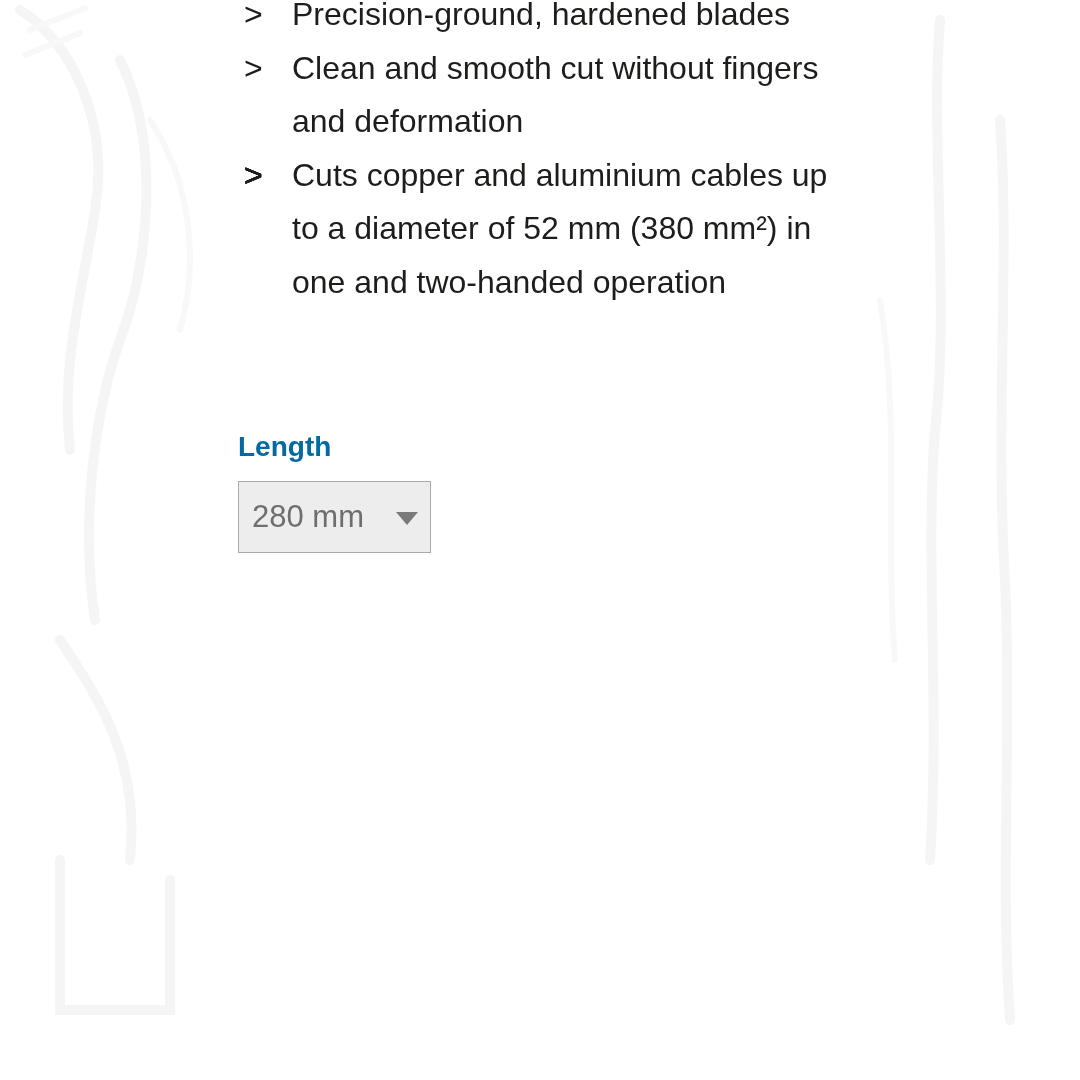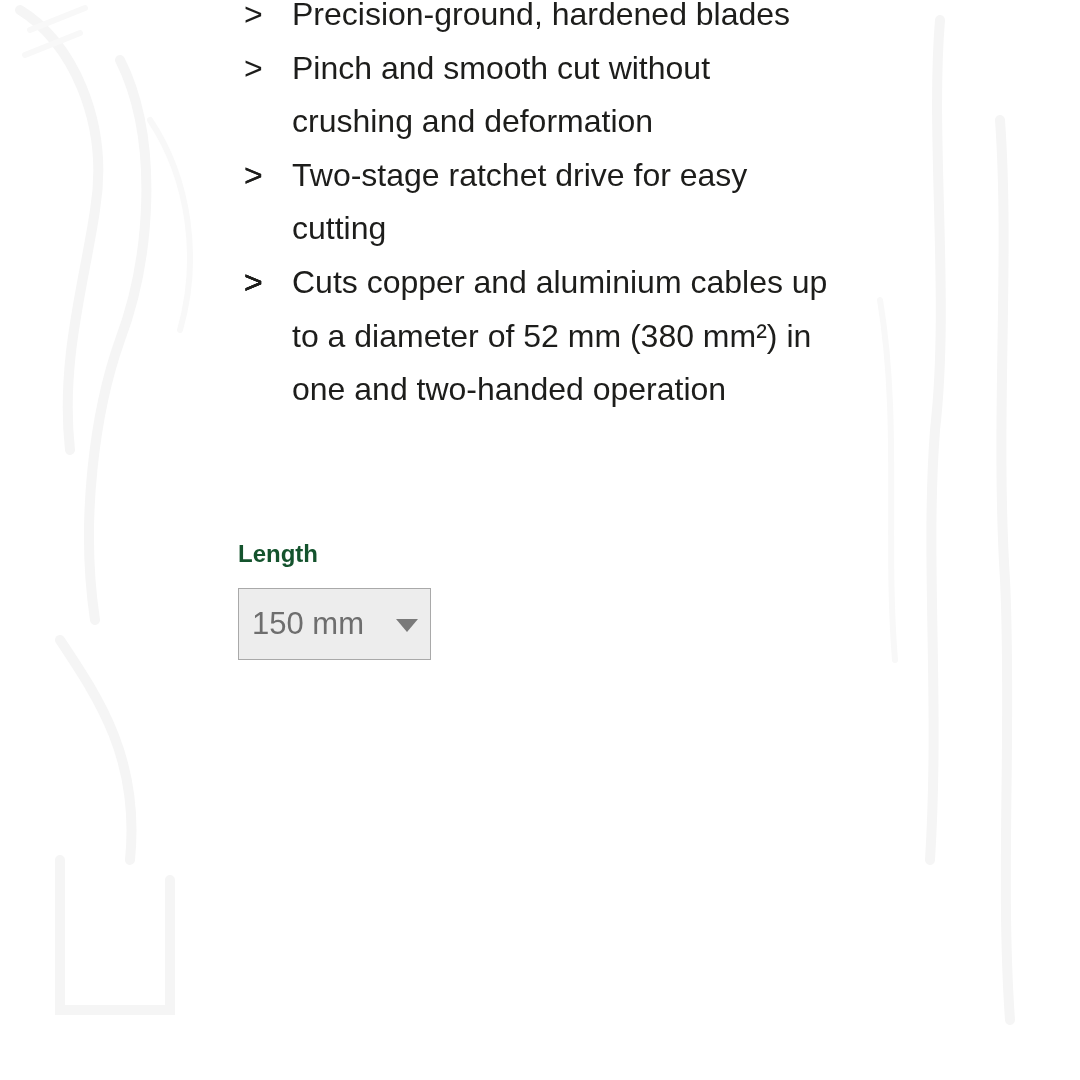--- a/index.html
+++ b/index.html
@@ -46,24 +46,24 @@
     top: 0;
     font-size: 32px;
     line-height: 53.6px;
     color: #1d1d1b;
     font-weight: 400;
   }
   .length-block {
     margin-top: 117px;
   }
   .length-label {
-    font-size: 24px;
+    font-size: 28px;
     line-height: 40px;
     font-weight: 700;
-    color: #14532d;
+    color: #0369a1;
   }
   .length-select {
     margin-top: 14px;
     width: 193px;
     height: 72px;
     background: #ededed;
     border: 1px solid #a9a9a9;
     box-sizing: border-box;
     display: flex;
     align-items: center;
@@ -108,46 +108,45 @@
 
   <div class="content">
 
     <ul class="feature-list">
       <li>
         <span class="bullet">&gt;</span>
         <span>Precision-ground, hardened blades</span>
       </li>
       <li>
         <span class="bullet">&gt;</span>
-        <span>Pinch and smooth cut without crushing and deformation</span>
+        <span>Clean and smooth cut without fingers and deformation</span>
       </li>
       <li>
         <span class="bullet">&gt;</span>
       </li>
       <li>
         <span class="bullet">&gt;</span>
-        <span>Two-stage ratchet drive for easy cutting</span>
       </li>
       <li>
         <span class="bullet">&gt;</span>
       </li>
       <li>
         <span class="bullet">&gt;</span>
       </li>
       <li>
         <span class="bullet">&gt;</span>
       </li>
       <li>
         <span class="bullet">&gt;</span>
         <span>Cuts copper and aluminium cables up to a diameter of 52 mm (380 mm²) in one and two-handed operation</span>
       </li>
     </ul>
 
     <div class="length-block">
       <div class="length-label">Length</div>
       <div class="length-select" role="combobox" aria-expanded="false">
-        <span class="value">150 mm</span>
+        <span class="value">280 mm</span>
         <span class="caret-down"></span>
       </div>
     </div>
 
   </div>
 </div>
 
 </body></html>

